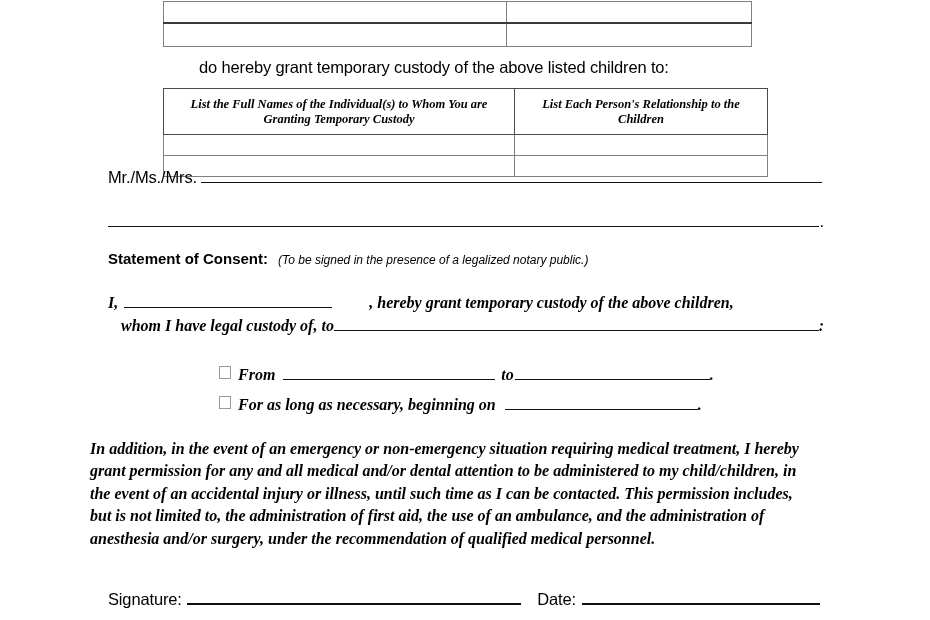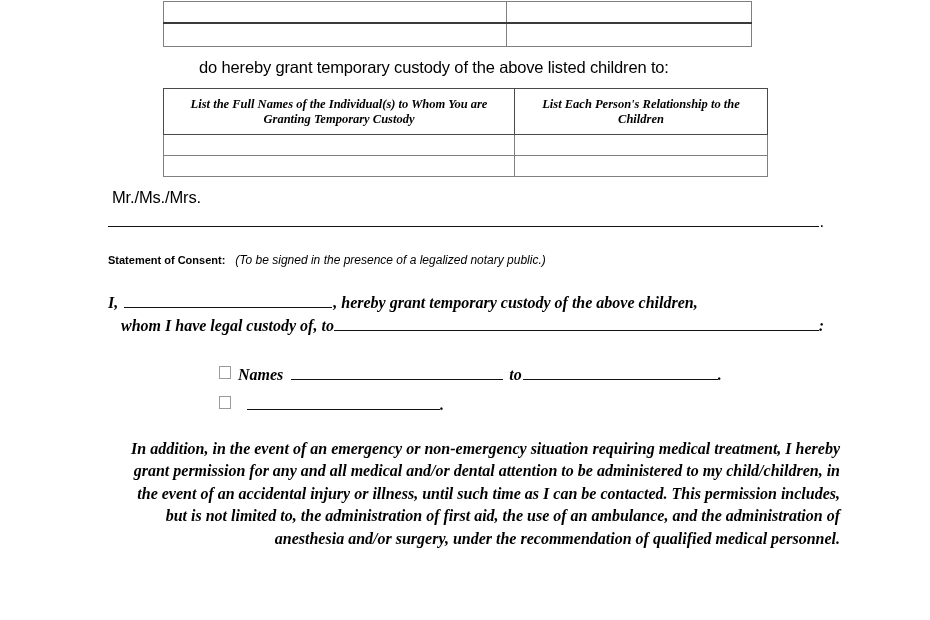--- a/index.html
+++ b/index.html
@@ -74,25 +74,24 @@
   }
 
   #grant-line {
     left: 199px;
     top: 58px;
   }
 
   
   #address-row {
     left: 108px;
-    top: 188px;
+    top: 167px;
     width: 716px;
     display: flex;
     align-items: baseline;
-    flex-direction: column;
   }
   #address-row .lbl { flex: 0 0 auto; }
   #address-row .fill {
     flex: 1 1 auto;
     border-bottom: 1.6px solid #111111;
     height: 15px;
     margin: 0 2px 0 4px;
   }
   #address-row .tail { flex: 0 0 auto; }
 
@@ -111,21 +110,21 @@
   }
   #address-row2 .tail { flex: 0 0 auto; padding-left: 1px; }
 
   
   #consent-heading {
     left: 108px;
     top: 250px;
   }
   #consent-heading .bold {
     font-weight: bold;
-    font-size: 11px;
+    font-size: 15px;
   }
   #consent-heading .ital {
     font-style: italic;
     font-size: 12px;
     padding-left: 10px;
   }
 
   
   .serif-ital {
     font-family: "Liberation Serif", serif;
@@ -144,21 +143,21 @@
     display: flex;
     align-items: baseline;
     white-space: nowrap;
   }
   #consent-p1 .ln1 .blank {
     width: 208px;
     border-bottom: 1.4px solid #111111;
     height: 14px;
     margin: 0 0 0 6px;
   }
-  #consent-p1 .ln1 .txt { padding-left: 1px; }
+  #consent-p1 .ln1 .txt { padding-left: 1px; margin-left: 36px; }
   #consent-p1 .ln2 {
     display: flex;
     align-items: baseline;
     white-space: nowrap;
     margin-top: 4px;
     padding-left: 13px;
   }
   #consent-p1 .ln2 .blank {
     flex: 1 1 auto;
     border-bottom: 1.4px solid #111111;
@@ -208,24 +207,24 @@
   #cb-row-long .blank3 {
     width: 193px;
     border-bottom: 1.3px solid #111111;
     height: 13px;
     margin: 0 0 0 9px;
   }
 
   
   #medical-para {
     position: absolute;
-    left: 124px;
+    left: 90px;
     top: 438px;
     width: 716px;
-    text-align: right;
+    text-align: left;
     line-height: 22.4px;
   }
 
   
   #signature-row {
     position: absolute;
     left: 108px;
     top: 588px;
     width: 712px;
     display: flex;
@@ -304,29 +303,36 @@
     </div>
     <div class="ln2">
       <span>whom I have legal custody of, to</span>
       <span class="blank"></span>
       <span>:</span>
     </div>
   </div>
 
   <div class="cb-row serif-ital" id="cb-row-from">
     <span class="checkbox"></span>
-    <span>Names</span>
+    <span>From</span>
     <span class="blank1"></span>
     <span>to</span>
     <span class="blank2"></span>
     <span>.</span>
   </div>
 
   <div class="cb-row serif-ital" id="cb-row-long">
     <span class="checkbox"></span>
+    <span>For as long as necessary, beginning on</span>
     <span class="blank3"></span>
     <span>.</span>
   </div>
 
   <div class="serif-ital" id="medical-para">In addition, in the event of an emergency or non-emergency situation requiring medical treatment, I hereby grant permission for any and all medical and/or dental attention to be administered to my child/children, in the event of an accidental injury or illness, until such time as I can be contacted.  This permission includes, but is not limited to, the administration of first aid, the use of an ambulance, and the administration of anesthesia and/or surgery, under the recommendation of qualified medical personnel.</div>
 
+  <div class="sans-line" id="signature-row">
+    <span class="lbl">Signature:</span>
+    <span class="sig-fill"></span>
+    <span class="lbl">Date:</span>
+    <span class="date-fill"></span>
+  </div>
 
 </div>
 
 </body></html>

